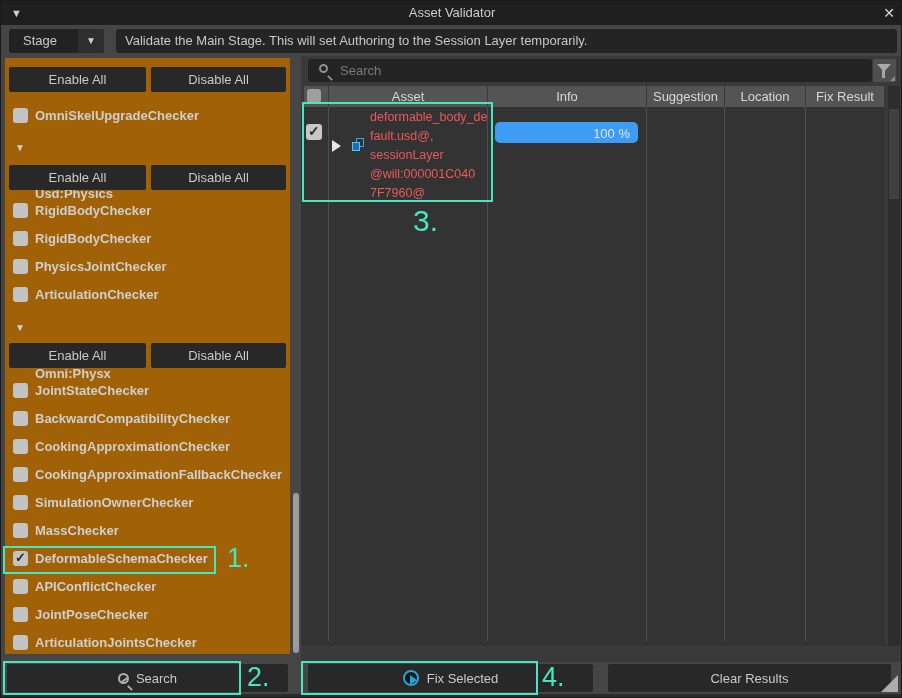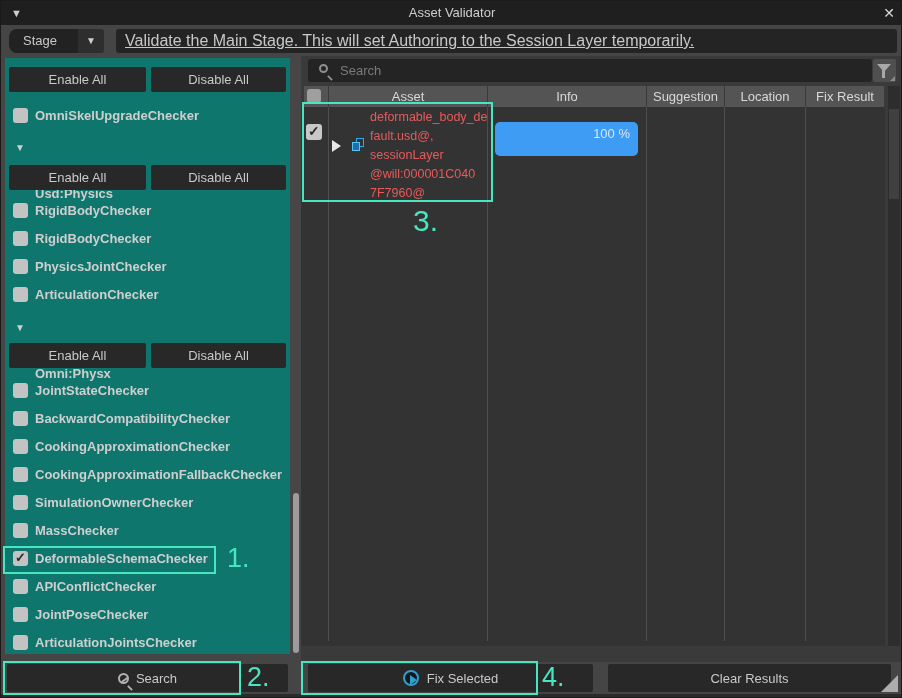--- a/index.html
+++ b/index.html
@@ -6,26 +6,26 @@
   *{box-sizing:border-box;font-family:"Liberation Sans",sans-serif;}
   #root{position:relative;width:902px;height:698px;background:#454545;overflow:hidden;border:1px solid #1a1a1a;}
   .abs{position:absolute;}
   
   #titlebar{left:0;top:0;width:902px;height:24px;background:#1f1f1f;color:#cccccc;}
   #title{left:0;top:0;width:902px;height:24px;text-align:center;line-height:24px;font-size:13px;color:#cdcdcd;}
   .caret{color:#cfcfcf;font-size:10px;}
   #win-caret{left:10px;top:0;line-height:24px;font-size:11px;}
   #close{right:8px;top:0;line-height:24px;font-size:14px;color:#d8d8d8;cursor:default;}
   
-  #stage-dd{left:8px;top:28px;width:95px;height:24px;background:#222222;border-radius:8px;color:#c9c9c9;font-size:13px;}
+  #stage-dd{left:8px;top:28px;width:95px;height:24px;background:#222222;border-radius:3px;color:#c9c9c9;font-size:13px;}
   #stage-dd .val{position:absolute;left:14px;top:0;line-height:24px;}
   #stage-dd .dd-right{position:absolute;right:0;top:0;width:26px;height:24px;background:#2e2e2e;border-radius:0 3px 3px 0;text-align:center;line-height:24px;}
-  #desc-field{left:115px;top:28px;width:781px;height:24px;background:#242424;border-radius:3px;color:#c8c8c8;font-size:16px;line-height:24px;padding-left:9px;white-space:nowrap;overflow:hidden;text-decoration:underline;}
-  
-  #left-panel{left:4px;top:57px;width:296px;height:596px;background:#0f766e;}
+  #desc-field{left:115px;top:28px;width:781px;height:24px;background:#242424;border-radius:3px;color:#c8c8c8;font-size:13px;line-height:24px;padding-left:9px;white-space:nowrap;overflow:hidden;}
+  
+  #left-panel{left:4px;top:57px;width:296px;height:596px;background:#a16207;}
   #lp-track{position:absolute;right:0;top:0;width:11px;height:596px;background:#464646;}
   #lp-thumb{position:absolute;right:2px;top:435px;width:6px;height:160px;background:#9c9c9c;border-radius:3px;}
   .btn{position:absolute;background:#282828;color:#c9c9c9;font-size:13px;display:flex;align-items:center;justify-content:center;border-radius:2px;cursor:default;}
   .btnrow .en{left:4px;width:137px;height:25px;top:0;}
   .btnrow .dis{left:146px;width:135px;height:25px;top:0;}
   .btnrow{position:absolute;left:0;width:285px;height:25px;}
   .checker-row,.section-row{position:absolute;left:0;width:283px;height:28px;}
   .cb{position:absolute;left:8px;top:6px;width:15px;height:15px;background:#c3c3c3;border-radius:3px;}
   .cb.checked::after{content:"\2713";position:absolute;left:2px;top:-1px;color:#2b2b2b;font-size:13px;font-weight:bold;}
   .lbl{position:absolute;left:30px;top:0;line-height:28px;font-size:13px;color:#cfcfcf;white-space:nowrap;font-weight:bold;}
@@ -49,21 +49,21 @@
   .vsep{position:absolute;top:51px;width:1px;height:534px;background:#4f4f4f;}
   #vscroll{position:absolute;left:587px;top:30px;width:12px;height:560px;background:#2d2d2d;}
   #vscroll-thumb{position:absolute;left:1px;top:23px;width:10px;height:90px;background:#404040;}
   .row-cb{position:absolute;left:5px;top:68px;width:16px;height:16px;background:#c8c8c8;border-radius:3px;}
   .row-cb.checked::after{content:"\2713";position:absolute;left:2px;top:-1px;color:#2b2b2b;font-size:14px;font-weight:bold;}
   #expand-caret{position:absolute;left:31px;top:84px;width:0;height:0;border-left:9px solid #e8e8e8;border-top:6px solid transparent;border-bottom:6px solid transparent;}
   #prim-icon{position:absolute;left:51px;top:82px;width:14px;height:14px;}
   #prim-icon .b1{position:absolute;left:4px;top:0;width:8px;height:9px;border:1.5px solid #2fa8e8;background:transparent;}
   #prim-icon .b2{position:absolute;left:0;top:4px;width:8px;height:9px;border:1.5px solid #57c6f2;background:#1f6fae;}
   #asset-text{position:absolute;left:69px;top:52px;width:120px;color:#ea5a5a;font-size:12.5px;line-height:19px;}
-  #progress{position:absolute;left:194px;top:66px;width:143px;height:34px;background:#3f9cf5;border-radius:5px;color:#dce6f4;font-size:13px;line-height:23px;text-align:right;padding-right:8px;}
+  #progress{position:absolute;left:194px;top:66px;width:143px;height:21px;background:#3f9cf5;border-radius:5px;color:#dce6f4;font-size:13px;line-height:23px;text-align:right;padding-right:8px;}
   
   .action-btn{height:28px;top:663px;}
   #analyze-btn{left:6px;width:281px;}
   #fix-btn{left:307px;width:285px;}
   #clear-btn{left:607px;width:283px;}
   .analyze-mag{position:relative;width:11px;height:11px;border:2px solid #b0b0b0;border-radius:50%;margin-right:7px;}
   .analyze-mag::before{content:"";position:absolute;left:1px;top:4px;width:7px;height:2px;background:#b0b0b0;transform:rotate(-35deg);}
   .analyze-mag::after{content:"";position:absolute;left:9px;top:10px;width:2px;height:6px;background:#b0b0b0;transform:rotate(-45deg);}
   .play-icon{position:relative;width:16px;height:16px;border:2px solid #2f9fd0;border-radius:50%;background:#15181c;margin-right:8px;}
   .play-icon::after{content:"";position:absolute;left:5px;top:3px;width:0;height:0;border-left:7px solid #2f9fd0;border-top:5px solid transparent;border-bottom:5px solid transparent;}

